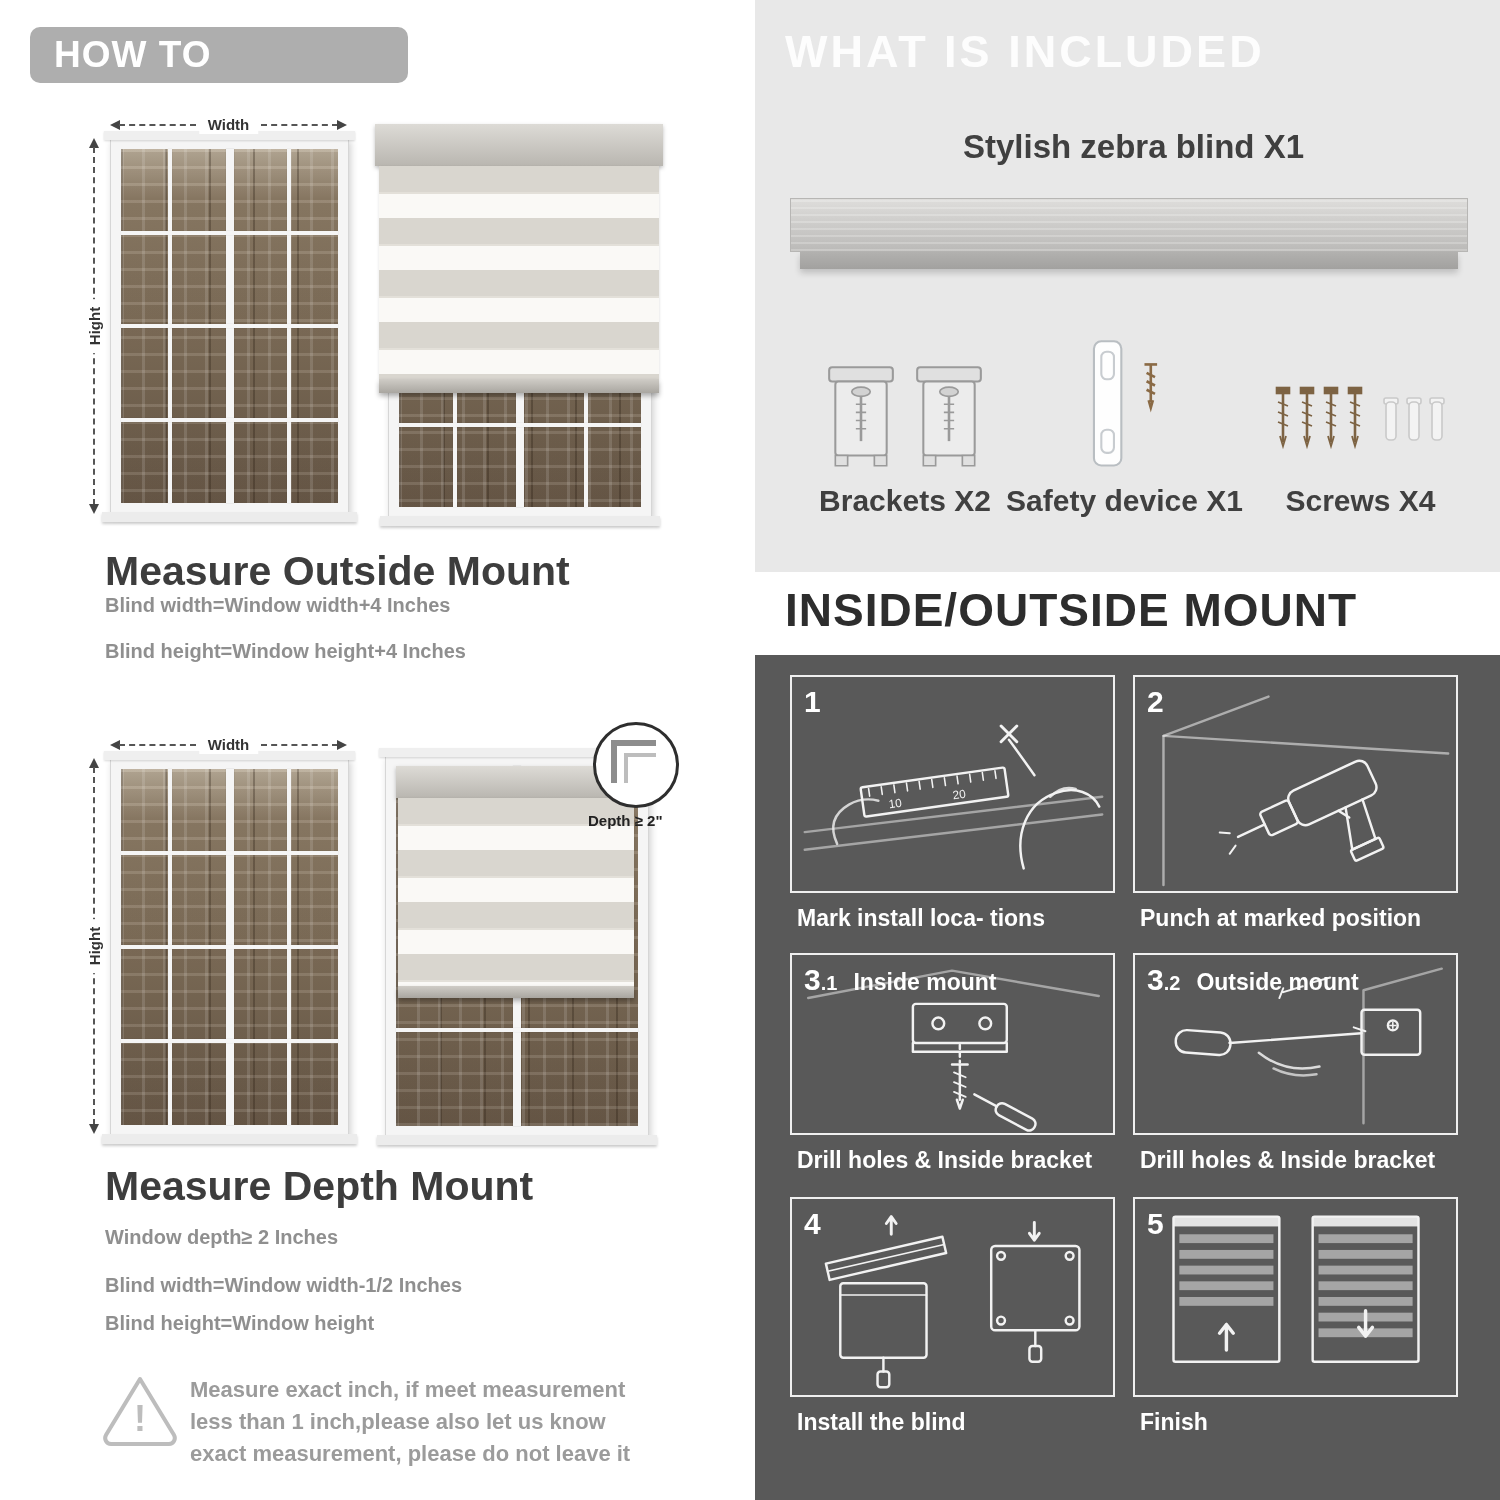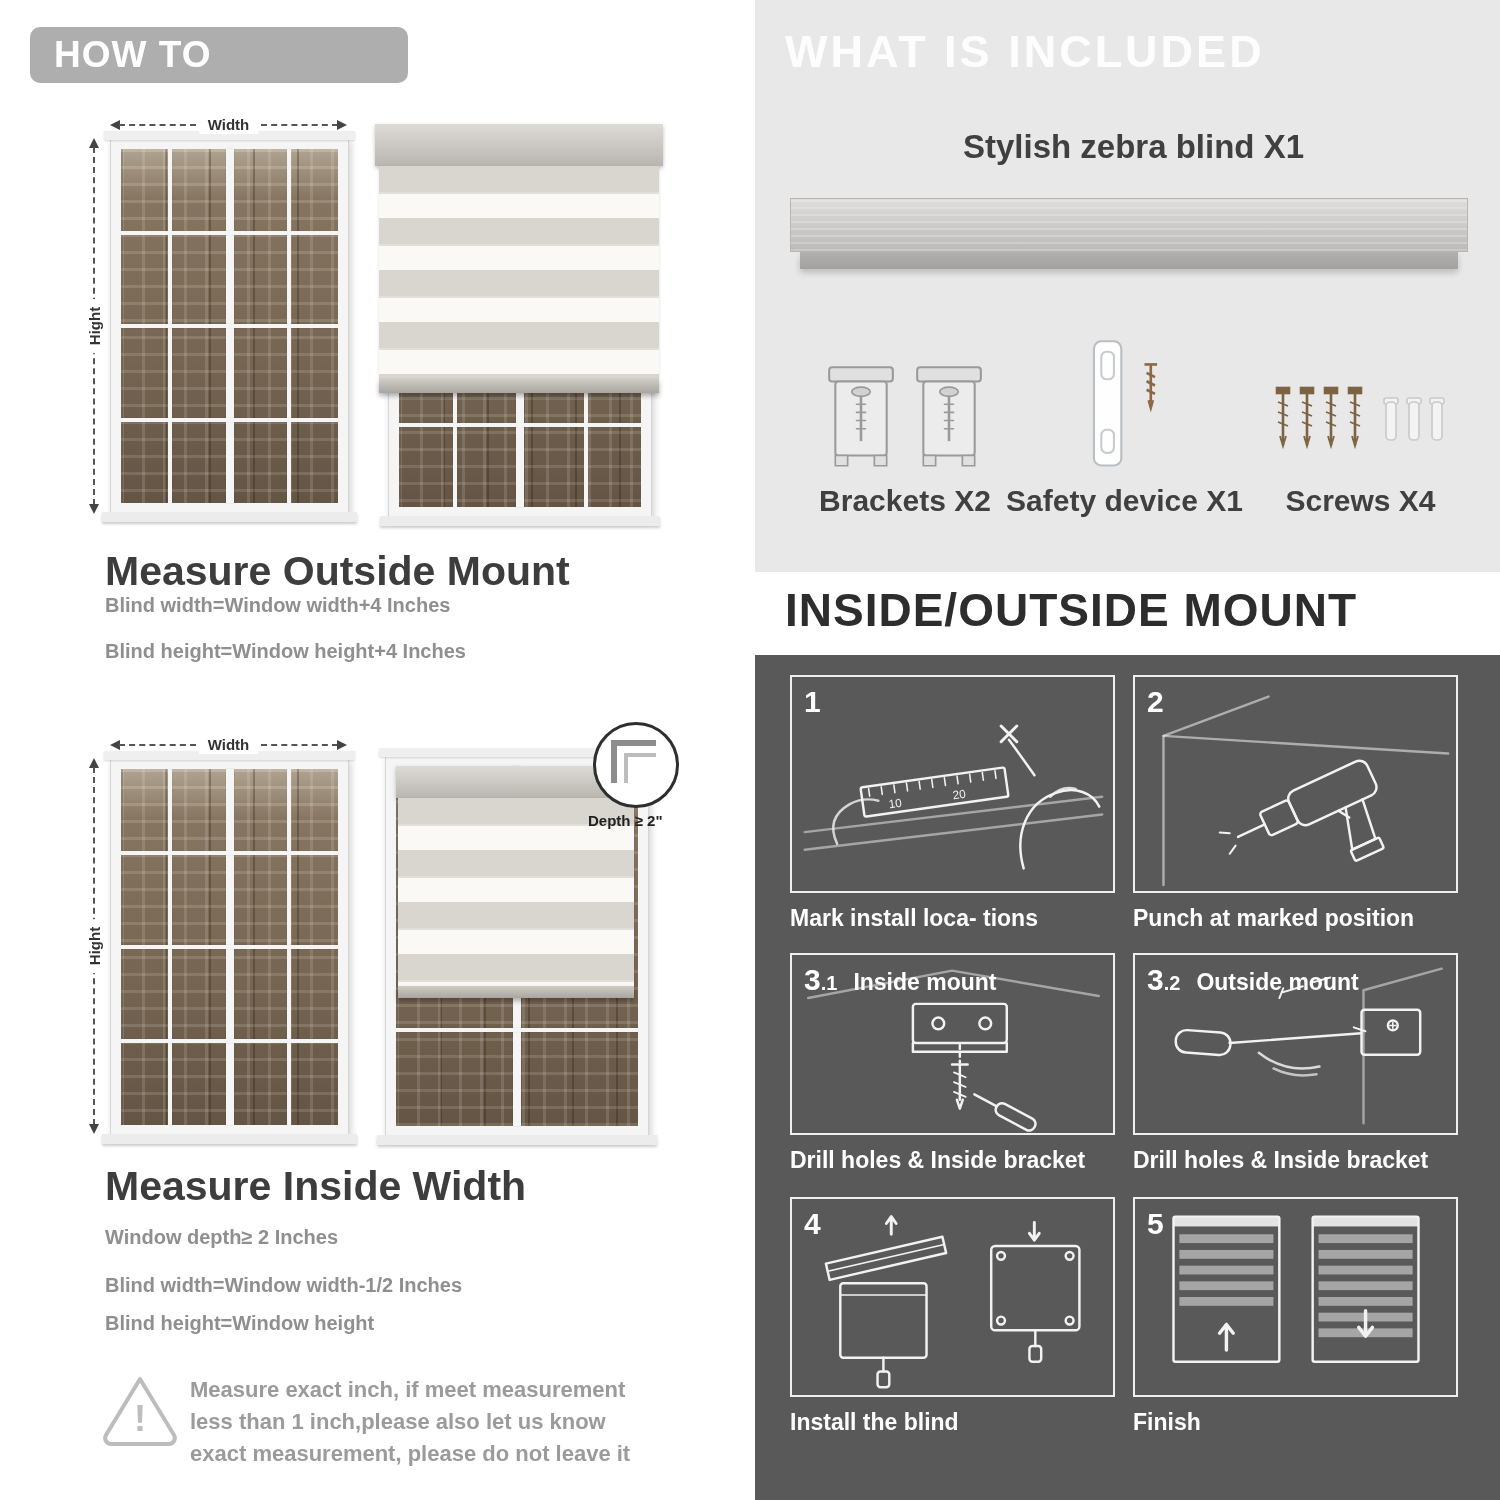--- a/index.html
+++ b/index.html
@@ -83,21 +83,21 @@
   
   .mount-header{position:absolute;left:785px;top:583px;color:#2d2d2d;font-size:46px;font-weight:bold;letter-spacing:1px;}
   .dark-panel{position:absolute;left:755px;top:655px;width:745px;height:845px;background:#595959;}
   .step{position:absolute;width:325px;}
   .step-box{position:relative;border:2px solid rgba(255,255,255,.9);box-sizing:border-box;}
   .step-num{position:absolute;top:8px;left:12px;display:flex;align-items:baseline;color:#fff;
     font-weight:bold;font-size:30px;z-index:2;}
   .step-num .sub{font-size:20px;}
   .step-num .mlabel{font-size:23px;margin-left:16px;}
   .step-art{position:absolute;inset:0;width:100%;height:100%;}
-  .step-caption{margin-top:12px;color:#fff;font-size:23px;font-weight:bold;}
+  .step-caption{margin-top:12px;color:#fff;font-size:23px;font-weight:bold;margin-left:7px;}
   .la{stroke:#f2f2f2;stroke-width:2.5;fill:none;stroke-linecap:round;stroke-linejoin:round;}
   svg text{font-family:"Liberation Sans","DejaVu Sans",sans-serif;}
 </style>
 </head>
 <body>
 
 <div class="canvas">
 
   <div class="pill-header">HOW TO MEASURE</div>
 
@@ -178,21 +178,21 @@
     </div>
     <div class="magnifier" style="left:508px;top:-8px;">
       <svg viewBox="0 0 74 74" style="width:74px;height:74px;">
         <path d="M18,58 L18,18 L60,18" fill="none" stroke="#8d8d8d" stroke-width="6"></path>
         <path d="M30,58 L30,30 L60,30" fill="none" stroke="#bdbdbd" stroke-width="4"></path>
       </svg>
     </div>
     <div class="depth-label" style="left:503px;top:82px;">Depth ≥ 2"</div>
   </div>
 
-  <div class="section-title" style="left:105px;top:1163px;">Measure Inside Width</div>
+  <div class="section-title" style="left:105px;top:1163px;">Measure Depth Mount</div>
   <div class="gray-line" style="left:105px;top:1226px;">Window depth≥ 2 Inches</div>
   <div class="gray-line" style="left:105px;top:1274px;">Blind width=Window width-1/2 Inches</div>
   <div class="gray-line" style="left:105px;top:1312px;">Blind height=Window height</div>
 
   <div class="abs" style="left:98px;top:1372px;width:84px;height:78px;">
     <svg viewBox="0 0 84 78" style="width:84px;height:78px;">
       <path d="M42,7 L76,63 a6,6 0 0 1 -5,9 H13 a6,6 0 0 1 -5,-9 Z" fill="none" stroke="#bdbdbd" stroke-width="4" stroke-linejoin="round"></path>
     </svg>
     <span class="warn-mark" style="left:36px;top:26px;">!</span>
   </div>

